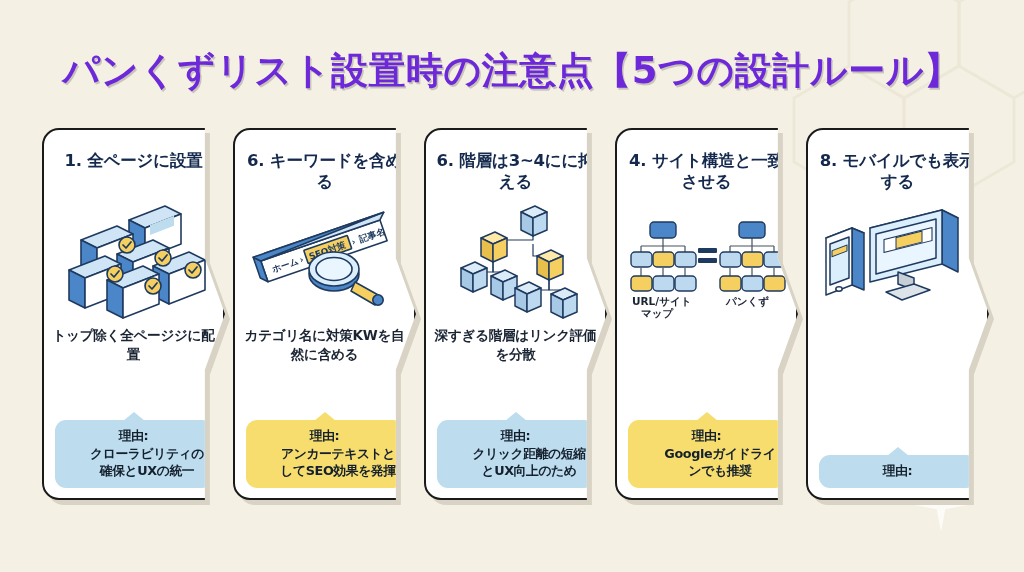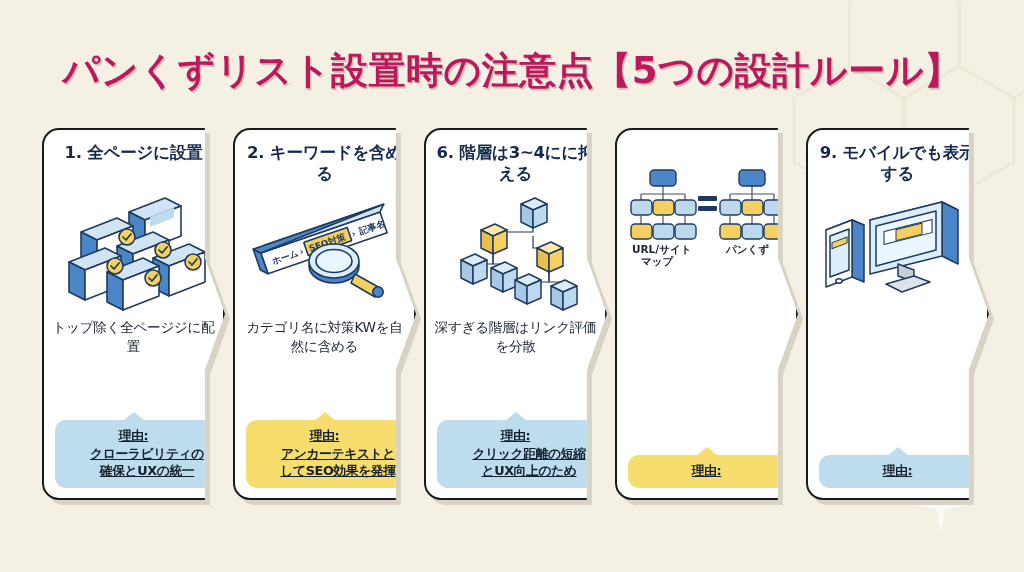--- a/index.html
+++ b/index.html
@@ -30,21 +30,21 @@
     clip-path: polygon(50% 0%, 58% 42%, 100% 50%, 58% 58%, 50% 100%, 42% 58%, 0% 50%, 42% 42%);
   }
   
   #page-title {
     position: absolute;
     top: 46px; left: 0; width: 1024px;
     text-align: center;
     font-size: 37px;
     font-weight: bold;
     letter-spacing: .5px;
-    color: #be185d;
+    color: #6d28d9;
     text-shadow: 1.5px 1.5px 0 rgba(0,0,0,.18);
     white-space: nowrap;
   }
   
   #cards {
     position: absolute;
     top: 128px; left: 42px;
     width: 944px; height: 372px;
     display: flex;
     gap: 8px;
@@ -86,32 +86,33 @@
     height: 100%;
   }
   .card-title {
     font-size: 16.5px;
     font-weight: bold;
     color: #14294d;
     text-align: center;
     line-height: 1.28;
     min-height: 44px;
     letter-spacing: -.2px;
+    margin-top: 8px;
   }
   .card-illo {
     height: 128px;
     width: 163px;
     display: flex;
     align-items: center;
     justify-content: center;
     margin-top: 2px;
   }
   .card-desc {
     font-size: 13.6px;
-    font-weight: normal;
+    font-weight: bold;
     color: #1a2433;
     text-align: center;
     line-height: 1.4;
     letter-spacing: -.3px;
     margin-top: 2px;
     min-height: 40px;
   }
   .reason-wrap {
     position: relative;
     margin-top: auto;
@@ -127,21 +128,20 @@
   }
   .reason-box {
     border-radius: 11px;
     padding: 7px 5px 8px 5px;
     text-align: center;
     font-size: 12.8px;
     font-weight: bold;
     color: #14202e;
     line-height: 1.38;
     letter-spacing: -.4px;
-    text-decoration: underline;
   }
   .reason-label { display: block; }
   .reason-text  { display: block; margin-left: 27px; }
   .tone-blue   .reason-box  { background: #bddcee; }
   .tone-blue   .reason-tail { border-bottom: 9px solid #bddcee; }
   .tone-yellow .reason-box  { background: #f7dd6d; }
   .tone-yellow .reason-tail { border-bottom: 9px solid #f7dd6d; }
 </style>
 </head>
 <body>
@@ -237,21 +237,21 @@
             </div>
           </div>
         </div>
       </div>
     </div>
 
     <div class="card-wrap">
       <div class="card-shadow"></div>
       <div class="card tone-yellow">
         <div class="card-inner">
-          <div class="card-title">2. キーワードを含める</div>
+          <div class="card-title">6. キーワードを含める</div>
           <div class="card-illo">
             <svg viewBox="0 0 150 120" width="150" height="120">
               <g stroke="#1f3a5f" stroke-width="1.6" stroke-linejoin="round">
                 <g transform="rotate(-19 75 60)">
                   <polygon points="14,40 140,40 140,62 14,62" fill="#ffffff"></polygon>
                   <polygon points="14,40 20,34 146,34 140,40" fill="#cfe4f5"></polygon>
                   <polygon points="14,40 14,62 8,56 8,34" fill="#4a86c8"></polygon>
                   <polygon points="8,34 14,40 146,34" fill="#4a86c8"></polygon>
                   <rect x="58" y="44" width="46" height="14" fill="#f5cf5f" rx="1"></rect>
                   <g stroke="none" fill="#1f3a5f" font-size="9" font-family="'DejaVu Sans',sans-serif" font-weight="bold">
@@ -351,20 +351,21 @@
             </div>
           </div>
         </div>
       </div>
     </div>
 
     <div class="card-wrap">
       <div class="card-shadow"></div>
       <div class="card tone-yellow">
         <div class="card-inner">
+          <div class="card-title">4. サイト構造と一致させる</div>
           <div class="card-illo">
             <svg viewBox="0 0 160 120" width="160" height="120">
               <g stroke="#1f3a5f" stroke-width="1.4" stroke-linejoin="round">
 
                 <g transform="translate(4,16)">
                   <g fill="none" stroke="#44525f" stroke-width="1.2">
                     <path d="M32 22 V30 M10 30 H54 M10 30 V36 M32 30 V36 M54 30 V36"></path>
                     <path d="M10 52 V60 M32 52 V60 M54 52 V60"></path>
                   </g>
                   <rect x="19" y="6" width="26" height="16" rx="4" fill="#4a86c8"></rect>
@@ -400,31 +401,32 @@
                   <text x="14" y="117">マップ</text>
                   <text x="99" y="105">パンくず</text>
                 </g>
               </g>
             </svg>
           </div>
           <div class="reason-wrap">
             <div class="reason-tail"></div>
             <div class="reason-box">
               <span class="reason-label">理由:</span>
+              <span class="reason-text">Googleガイドラインでも推奨</span>
             </div>
           </div>
         </div>
       </div>
     </div>
 
     <div class="card-wrap">
       <div class="card-shadow"></div>
       <div class="card tone-blue">
         <div class="card-inner">
-          <div class="card-title">9. モバイルでも表示する</div>
+          <div class="card-title">8. モバイルでも表示する</div>
           <div class="card-illo">
             <svg viewBox="0 0 160 120" width="160" height="120">
               <g stroke="#1f3a5f" stroke-width="1.5" stroke-linejoin="round">
 
                 <g transform="translate(8,28)">
                   <polygon points="0,10 26,0 38,5 12,15" fill="#cfe4f5"></polygon>
                   <polygon points="26,0 38,5 38,62 26,57" fill="#4a86c8"></polygon>
                   <polygon points="0,10 26,0 26,57 0,67" fill="#ffffff"></polygon>
                   <polygon points="4,16 23,9 23,50 4,57" fill="#dbeefb"></polygon>
                   <rect x="6" y="25" width="15" height="6" fill="#f5cf5f" transform="skewY(-21)" stroke-width="1"></rect>

